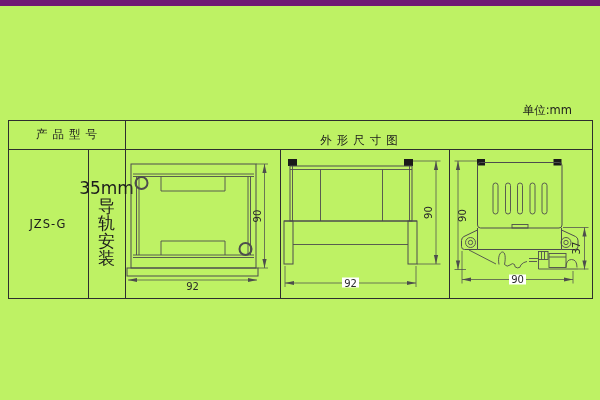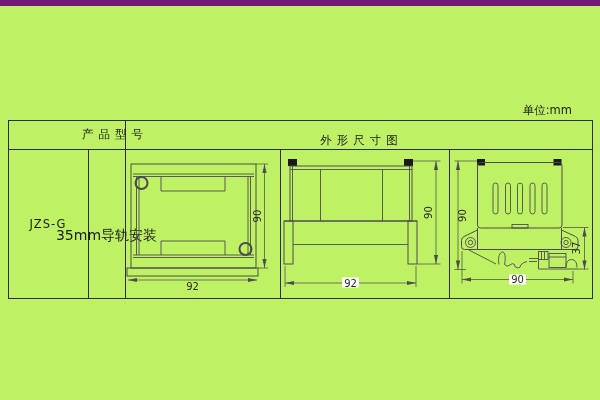--- a/index.html
+++ b/index.html
@@ -10,22 +10,22 @@
   }
   .abs{position:absolute;}
   
   .tbl-outer{left:8px;top:114px;width:585px;height:179px;border:1.5px solid #2e2e2e;box-sizing:border-box;}
   .hline{height:0;border-top:1.4px solid #2e2e2e;}
   .vline{width:0;border-left:1.4px solid #2e2e2e;}
   
   .cell{display:flex;align-items:center;justify-content:center;font-size:11.5px;color:#1c1c1c;}
   .unit{font-size:11.5px;color:#1c1c1c;}
   .spaced{letter-spacing:5px;text-indent:5px;}
-  .mounting{display:flex;flex-direction:row;align-items:center;justify-content:center;
-            font-size:14px;line-height:17.5px;color:#1c1c1c;margin-top:12px;}
+  .mounting{display:flex;flex-direction:column;align-items:center;justify-content:center;
+            font-size:17px;line-height:17.5px;color:#1c1c1c;}
   svg{position:absolute;overflow:visible;}
   svg text{font-family:"DejaVu Sans","Liberation Sans",sans-serif;font-size:10px;fill:#2a2a2a;}
   .geo{fill:none;stroke:#4d4d4d;stroke-width:1;}
   .geo2{fill:none;stroke:#4d4d4d;stroke-width:2;}
   .dim{fill:none;stroke:#4d4d4d;stroke-width:0.75;}
   .blk{fill:#1a1a1a;stroke:none;}
   .thin{fill:none;stroke:#4d4d4d;stroke-width:0.9;}
 </style>
 </head>
 <body>
@@ -34,21 +34,21 @@
 
   <div class="abs unit" style="left:520px;top:97px;width:52px;text-align:right;">单位:mm</div>
 
   <div class="abs tbl-outer"></div>
   <div class="abs hline" style="left:8px;top:143px;width:585px;"></div>
   <div class="abs vline" style="left:125px;top:114px;height:179px;"></div>
   <div class="abs vline" style="left:88px;top:143px;height:150px;"></div>
   <div class="abs vline" style="left:280px;top:143px;height:150px;"></div>
   <div class="abs vline" style="left:449px;top:143px;height:150px;"></div>
 
-  <div class="abs cell spaced" style="left:8px;top:114px;width:117px;height:29px;padding-left:46px;">产品型号</div>
+  <div class="abs cell spaced" style="left:8px;top:114px;width:117px;height:29px;">产品型号</div>
   <div class="abs cell spaced" style="left:125px;top:120px;width:468px;height:29px;">外形尺寸图</div>
 
   <div class="abs cell" style="left:8px;top:143px;width:80px;height:150px;letter-spacing:1px;">JZS-G</div>
 
   <div class="abs mounting" style="left:88px;top:143px;width:37px;height:150px;">
     <span>35mm</span>
     <span>导</span>
     <span>轨</span>
     <span>安</span>
     <span>装</span>

